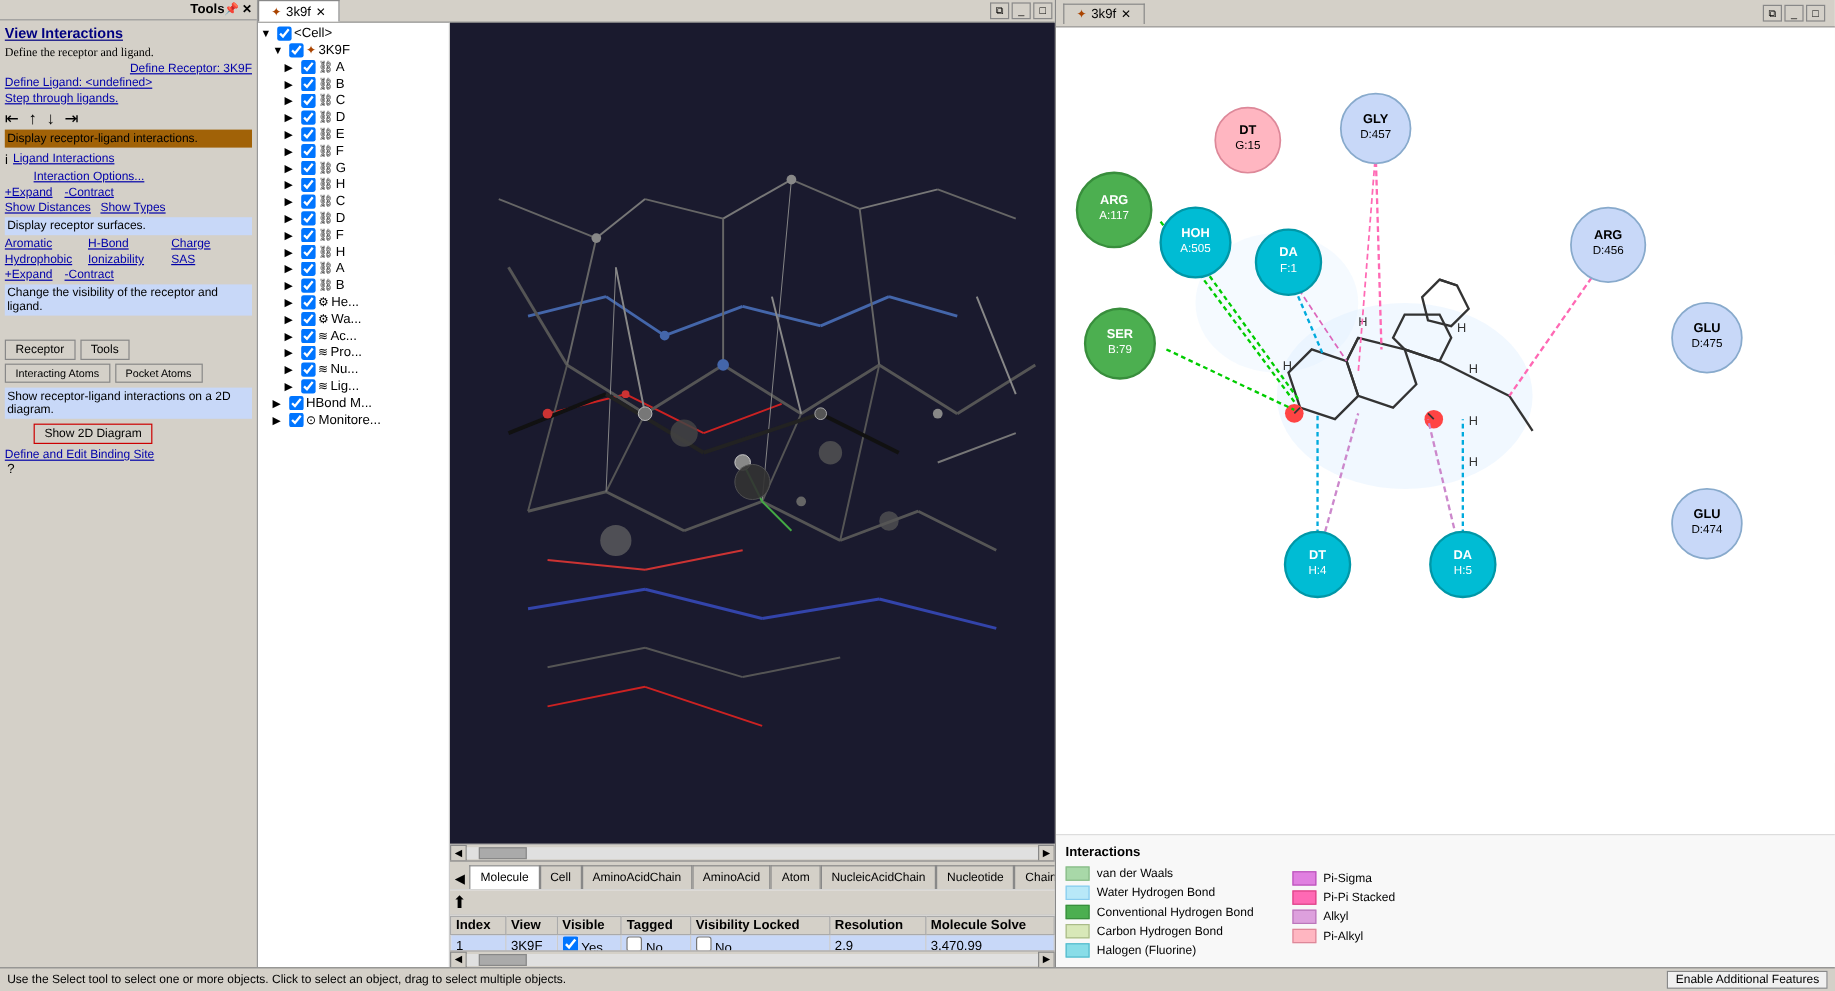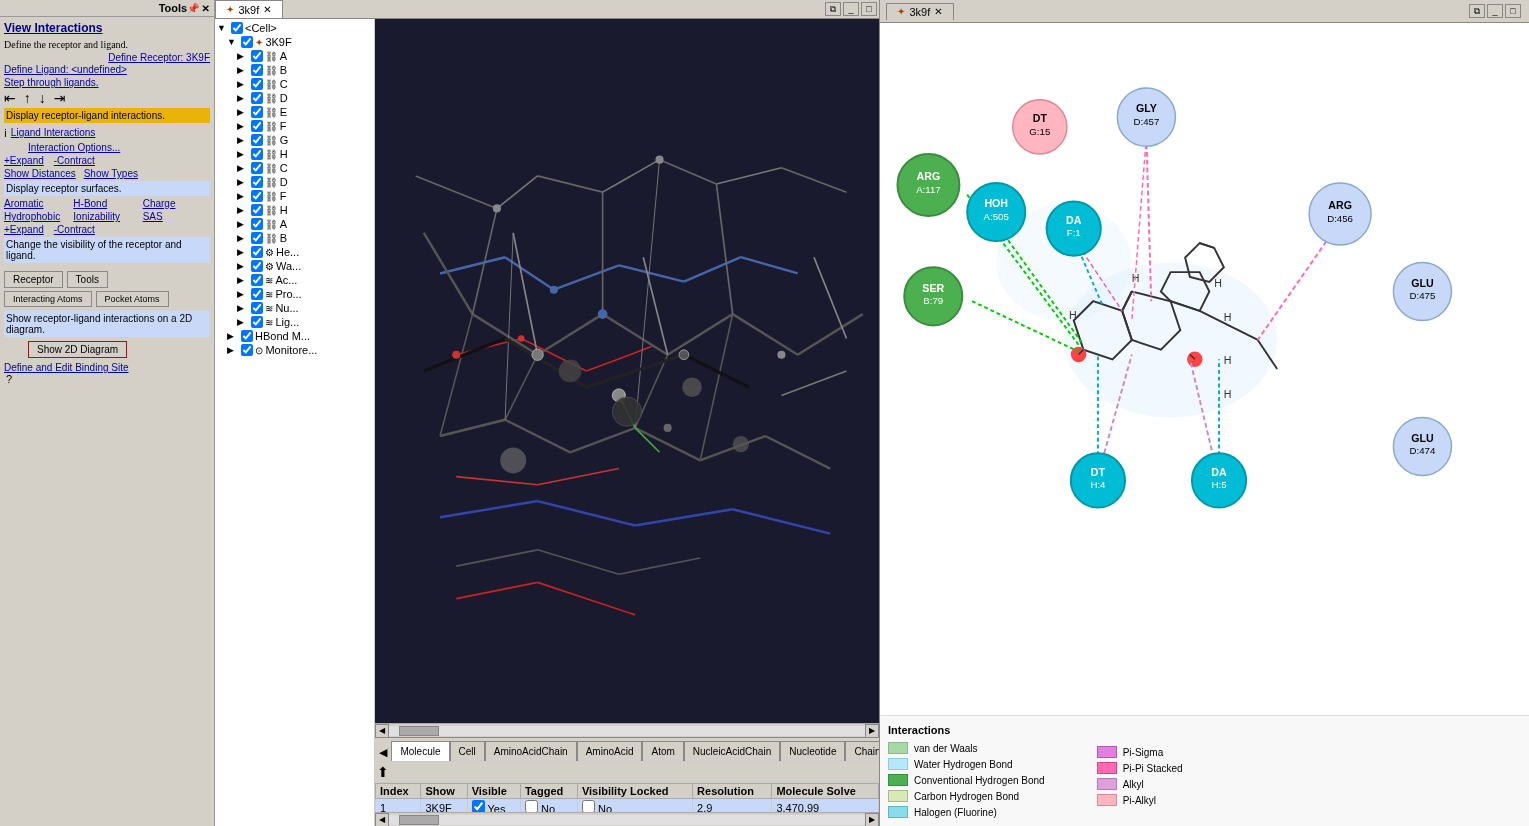--- a/index.html
+++ b/index.html
@@ -59,21 +59,21 @@
     th { background: #d4d0c8; border: 1px solid #aaa; padding: 1px 4px; font-weight: bold; text-align: left; white-space: nowrap; }
     td { border: 1px solid #ccc; padding: 1px 4px; white-space: nowrap; }
     tr:nth-child(even) { background: #f0f0f0; }
     tr.selected { background: #c8d8f8; }
     
     
     .diagram-panel { width: 650px; background: #fff; display: flex; flex-direction: column; border-left: 1px solid #888; }
     .diagram-header { background: #d4d0c8; display: flex; justify-content: space-between; align-items: center; padding: 2px 6px; border-bottom: 1px solid #888; }
     .diagram-tab { padding: 2px 10px; border: 1px solid #888; border-bottom: none; background: #d4d0c8; font-size: 11px; cursor: pointer; display: flex; align-items: center; gap: 4px; }
     .diagram-content { flex: 1; position: relative; overflow: hidden; background: #fff; }
-    .diagram-legend { background: #f8f8f8; border-top: 1px solid #ddd; padding: 8px; display: flex; gap: 52px; }
+    .diagram-legend { background: #f8f8f8; border-top: 1px solid #ddd; padding: 8px; display: flex; gap: 32px; }
     .legend-col { display: flex; flex-direction: column; gap: 4px; }
     .legend-item { display: flex; align-items: center; gap: 6px; font-size: 10px; }
     .legend-color { width: 20px; height: 12px; border: 1px solid #ccc; }
     
     
     .status-bar { background: #d4d0c8; border-top: 1px solid #888; padding: 2px 6px; font-size: 10px; display: flex; justify-content: space-between; align-items: center; height: 20px; }
     .enable-btn { background: #f0f0f0; border: 1px solid #888; padding: 1px 6px; font-size: 10px; cursor: pointer; }
     
     
     .h-scrollbar { height: 14px; background: #d4d0c8; display: flex; align-items: center; border-top: 1px solid #aaa; }
@@ -108,21 +108,21 @@
         <div class="clickable-text" style="font-size:10px; margin-bottom:2px;">Define Ligand: &lt;undefined&gt;</div>
         <div class="clickable-text" style="font-size:10px; margin-bottom:2px;">Step through ligands.</div>
         
         <div style="display:flex; gap:8px; margin:2px 0;">
           <span style="font-size:14px; cursor:pointer;">⇤</span>
           <span style="font-size:14px; cursor:pointer;">↑</span>
           <span style="font-size:14px; cursor:pointer;">↓</span>
           <span style="font-size:14px; cursor:pointer;">⇥</span>
         </div>
         
-        <div style="font-size:10px; margin-bottom:2px; background:#eab308; padding:2px;">Display receptor-ligand interactions.</div>
+        <div style="font-size:10px; margin-bottom:2px; background:#a16207; padding:2px;">Display receptor-ligand interactions.</div>
         
         <div style="display:flex; align-items:center; gap:4px; margin-bottom:2px;">
           <span style="font-size:11px;">ℹ</span>
           <span class="clickable-text" style="font-size:10px;">Ligand Interactions</span>
         </div>
         <div class="clickable-text" style="font-size:10px; margin-bottom:2px;padding-left:24px;">Interaction Options...</div>
         
         <div class="expand-contract">
           <span class="clickable-text">+Expand</span>
           <span class="clickable-text">-Contract</span>
@@ -142,21 +142,21 @@
           <span class="surface-item">Hydrophobic</span>
           <span class="surface-item">Ionizability</span>
           <span class="surface-item">SAS</span>
         </div>
         
         <div class="expand-contract">
           <span class="clickable-text">+Expand</span>
           <span class="clickable-text">-Contract</span>
         </div>
         
-        <div style="font-size:10px; margin-bottom:8px; background:#c8d8f8; padding:2px;">Change the visibility of the receptor and ligand.</div>
+        <div style="font-size:10px; margin-bottom:20px; background:#c8d8f8; padding:2px;">Change the visibility of the receptor and ligand.</div>
         
         <div class="button-row">
           <button class="btn">Receptor</button>
           <button class="btn">Tools</button>
         </div>
         <div class="button-row">
           <button class="btn" style="font-size:9px;">Interacting Atoms</button>
           <button class="btn" style="font-size:9px;">Pocket Atoms</button>
         </div>
         
@@ -475,21 +475,21 @@
 
           <div class="table-panel">
             <div class="table-header-row">
               <span class="table-icon">⬆</span>
             </div>
             <div class="table-container">
               <table>
                 <thead>
                   <tr>
                     <th>Index</th>
-                    <th>Show</th>
+                    <th>View</th>
                     <th>Visible</th>
                     <th>Tagged</th>
                     <th>Visibility Locked</th>
                     <th>Resolution</th>
                     <th>Molecule Solve</th>
                   </tr>
                 </thead>
                 <tbody id="table-body">
                   <tr class="selected">
                     <td>1</td>
@@ -675,13 +675,17 @@
           </div>
           <div class="legend-item">
             <div class="legend-color" style="background:#ffb6c1; border-color:#dd8899;"></div>
             <span>Pi-Alkyl</span>
           </div>
         </div>
       </div>
     </div>
   </div>
 
+  <div class="status-bar">
+    <span>Use the Select tool to select one or more objects. Click to select an object, drag to select multiple objects.</span>
+    <button class="enable-btn">Enable Additional Features</button>
+  </div>
 </div>
 
 </body></html>

